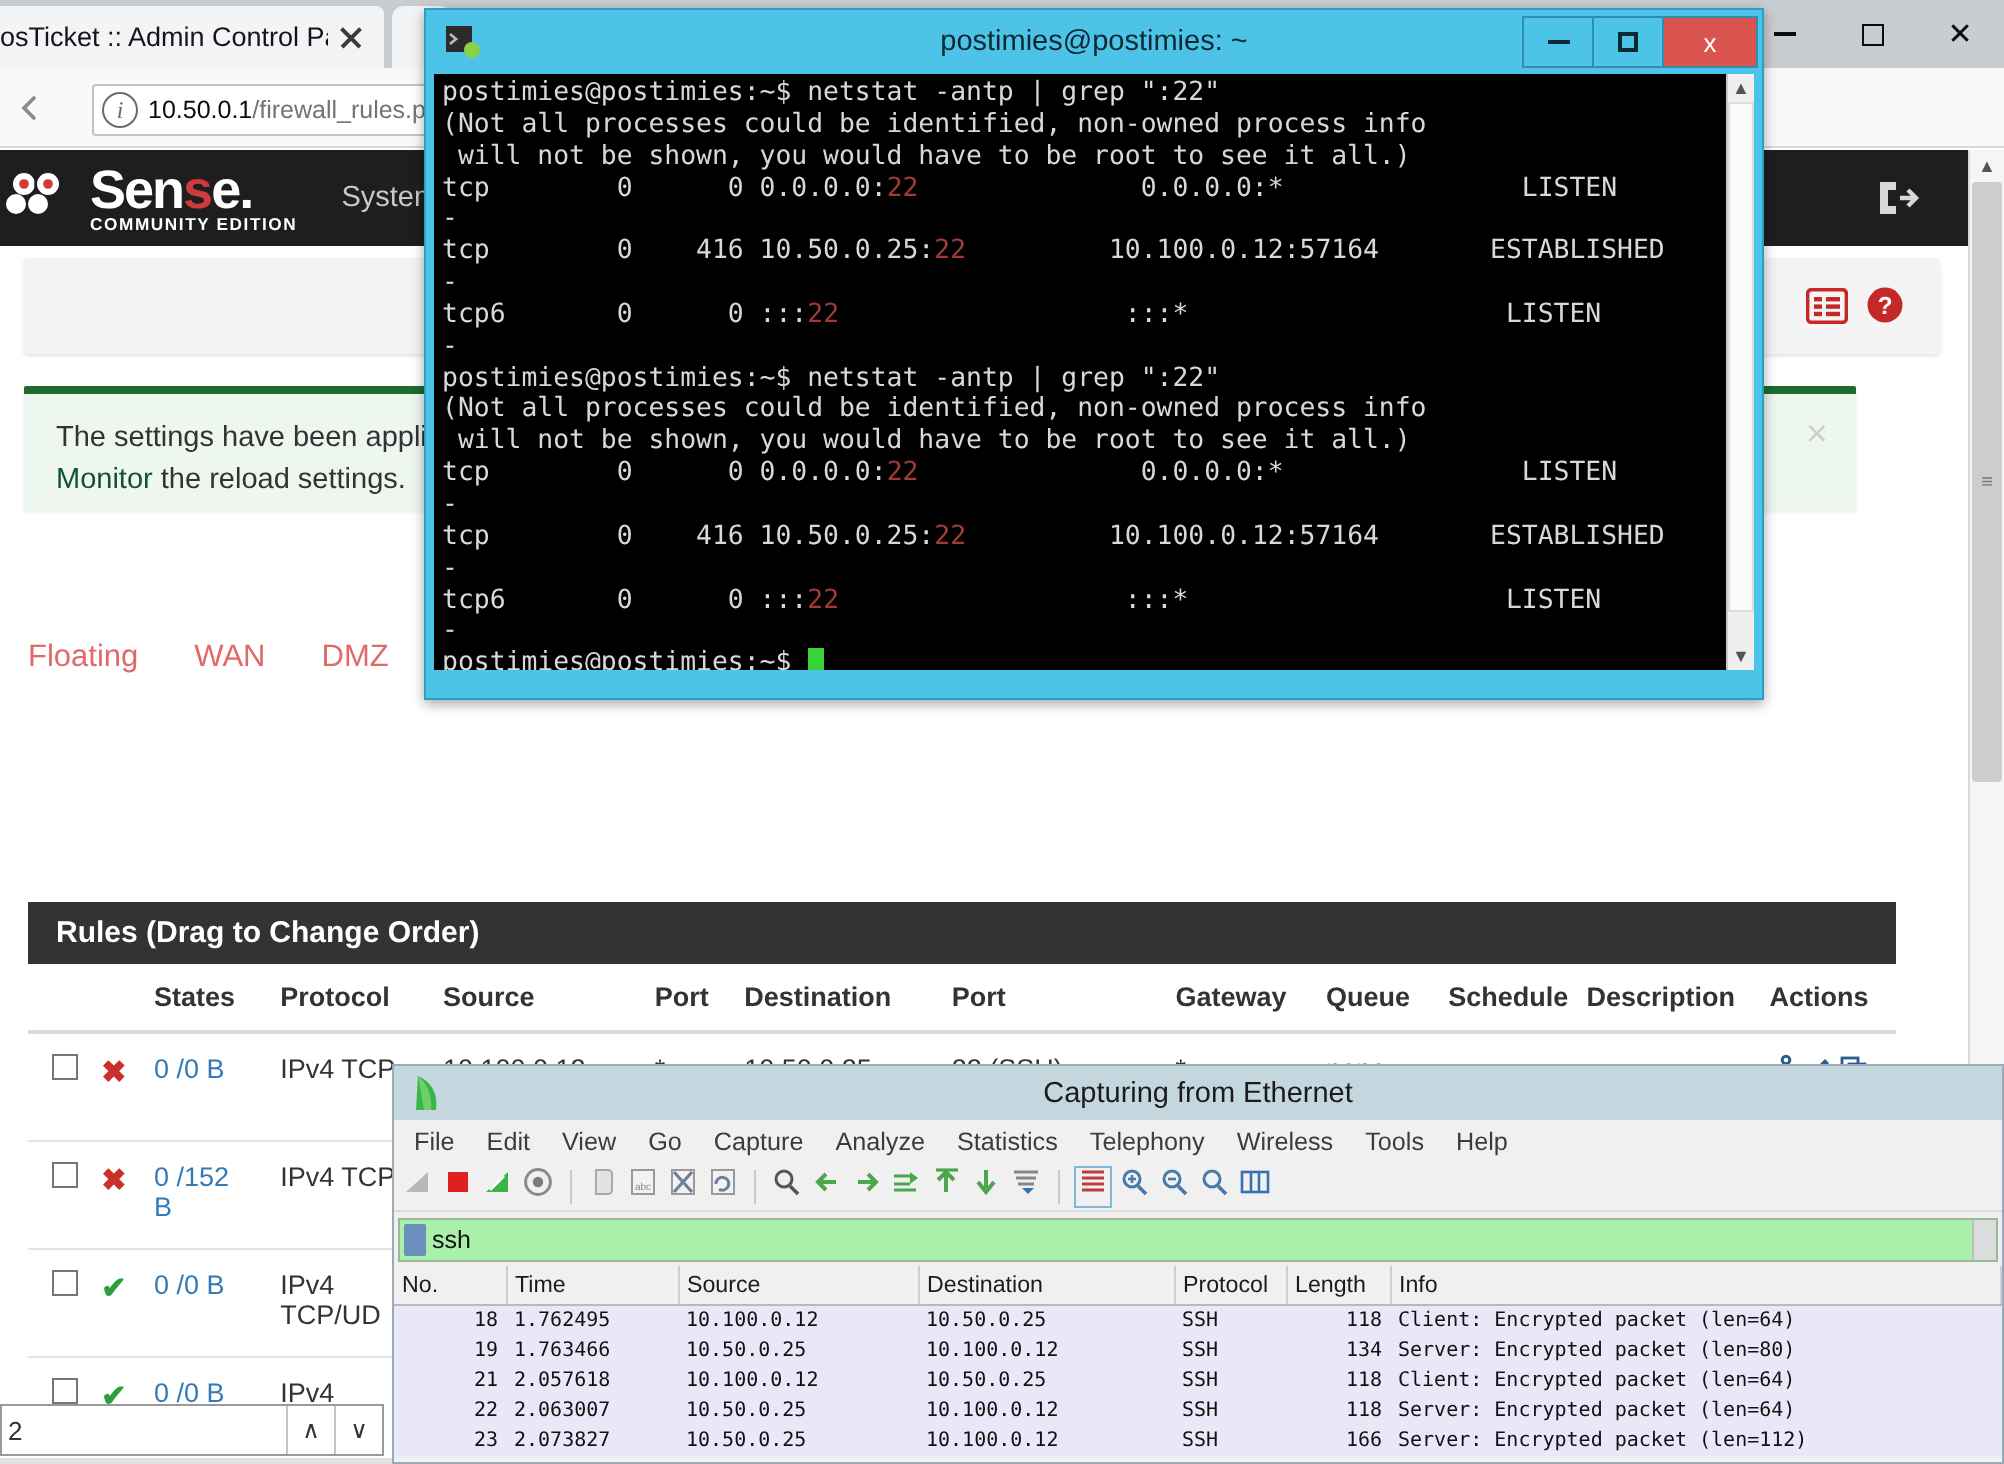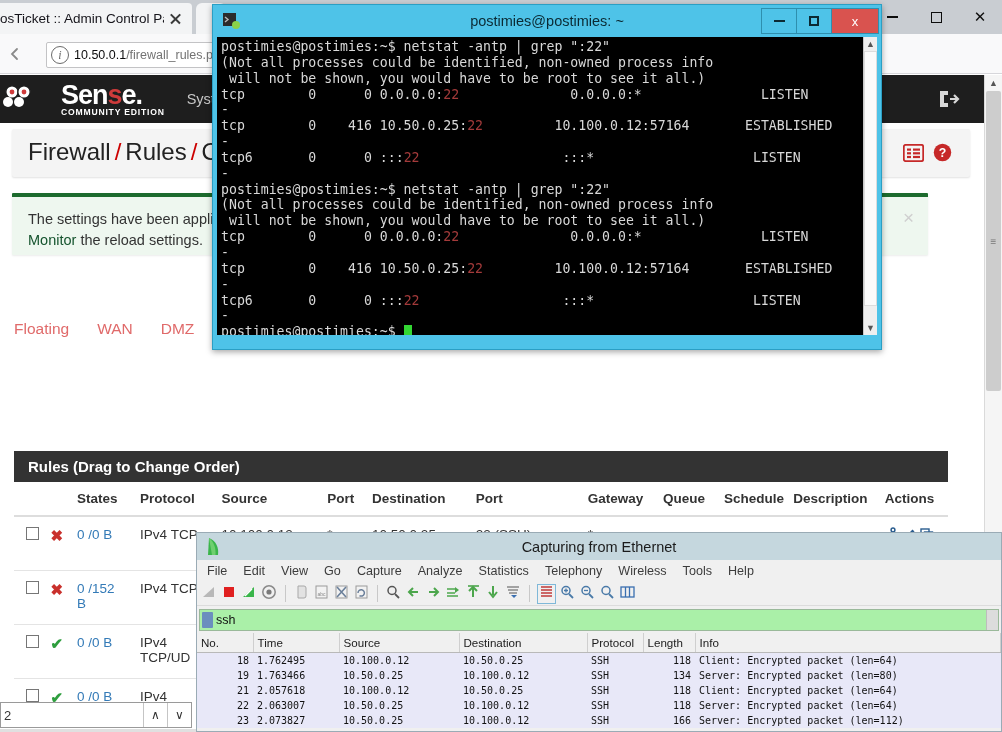--- a/index.html
+++ b/index.html
@@ -72,21 +72,21 @@
 
   
   .page { position: absolute; left: 0; top: 75px; width: 984px; height: 657px; background: #fff; overflow: hidden; }
 
   .pf-navbar {
     position: absolute; left: 0; top: 0; width: 984px; height: 48px;
     background: #1e1e1e; display: flex; align-items: center;
   }
   .pf-logo { margin-left: 2px; display: flex; align-items: flex-start; }
   .pf-logo-mark { width: 42px; height: 30px; position: relative; margin-top: 2px; }
-  .pf-logo-text { margin-left: 17px; }
+  .pf-logo-text { margin-left: 1px; }
   .pf-logo-main { font-size: 27px; font-weight: bold; color: #fff; letter-spacing: -1px;
     font-family: "Liberation Sans", sans-serif; line-height: 26px; }
   .pf-logo-main .red { color: #cf3b3b; }
   .pf-logo-sub { font-size: 8.6px; font-weight: bold; color: #fff; letter-spacing: 0.8px; margin-top: -1px; }
   .pf-menu { margin-left: 22px; font-size: 14.5px; color: #c8c8c8; display: flex; align-items: center; }
   .pf-caret { margin-left: 5px; border-left: 4px solid transparent; border-right: 4px solid transparent;
     border-top: 4px solid #c8c8c8; display: inline-block; }
   .pf-logout { position: absolute; right: 24px; top: 14px; color: #d8d8d8; }
 
   .pf-breadcrumb-wrap { position: absolute; left: 0; top: 48px; width: 984px; height: 62px;
@@ -319,23 +319,20 @@
         <div class="pf-logout">
           <svg width="22" height="20" viewBox="0 0 22 20">
             <path d="M2 2 h8 v4 h-4 v8 h4 v4 h-8 Z" fill="#d8d8d8"></path>
             <path d="M12 10 h8 M16 6 l4 4 l-4 4" stroke="#d8d8d8" stroke-width="2.2" fill="none"></path>
           </svg>
         </div>
       </div>
 
       <div class="pf-breadcrumb-wrap">
         <div class="pf-breadcrumb-panel">
-          <div class="pf-breadcrumb">
-            <span>Firewall</span><span class="sep">/</span><span>Rules</span><span class="sep">/</span><span>O</span>
-          </div>
           <div class="pf-bc-icons">
             <span>
               <svg width="21" height="18" viewBox="0 0 21 18">
                 <rect x="0.8" y="0.8" width="19.4" height="16.4" rx="2" fill="none" stroke="#c62828" stroke-width="1.8"></rect>
                 <rect x="4" y="4.5" width="4" height="2.2" fill="#c62828"></rect>
                 <rect x="10" y="4.5" width="7" height="2.2" fill="#c62828"></rect>
                 <rect x="4" y="8.2" width="4" height="2.2" fill="#c62828"></rect>
                 <rect x="10" y="8.2" width="7" height="2.2" fill="#c62828"></rect>
                 <rect x="4" y="11.9" width="4" height="2.2" fill="#c62828"></rect>
                 <rect x="10" y="11.9" width="7" height="2.2" fill="#c62828"></rect>

